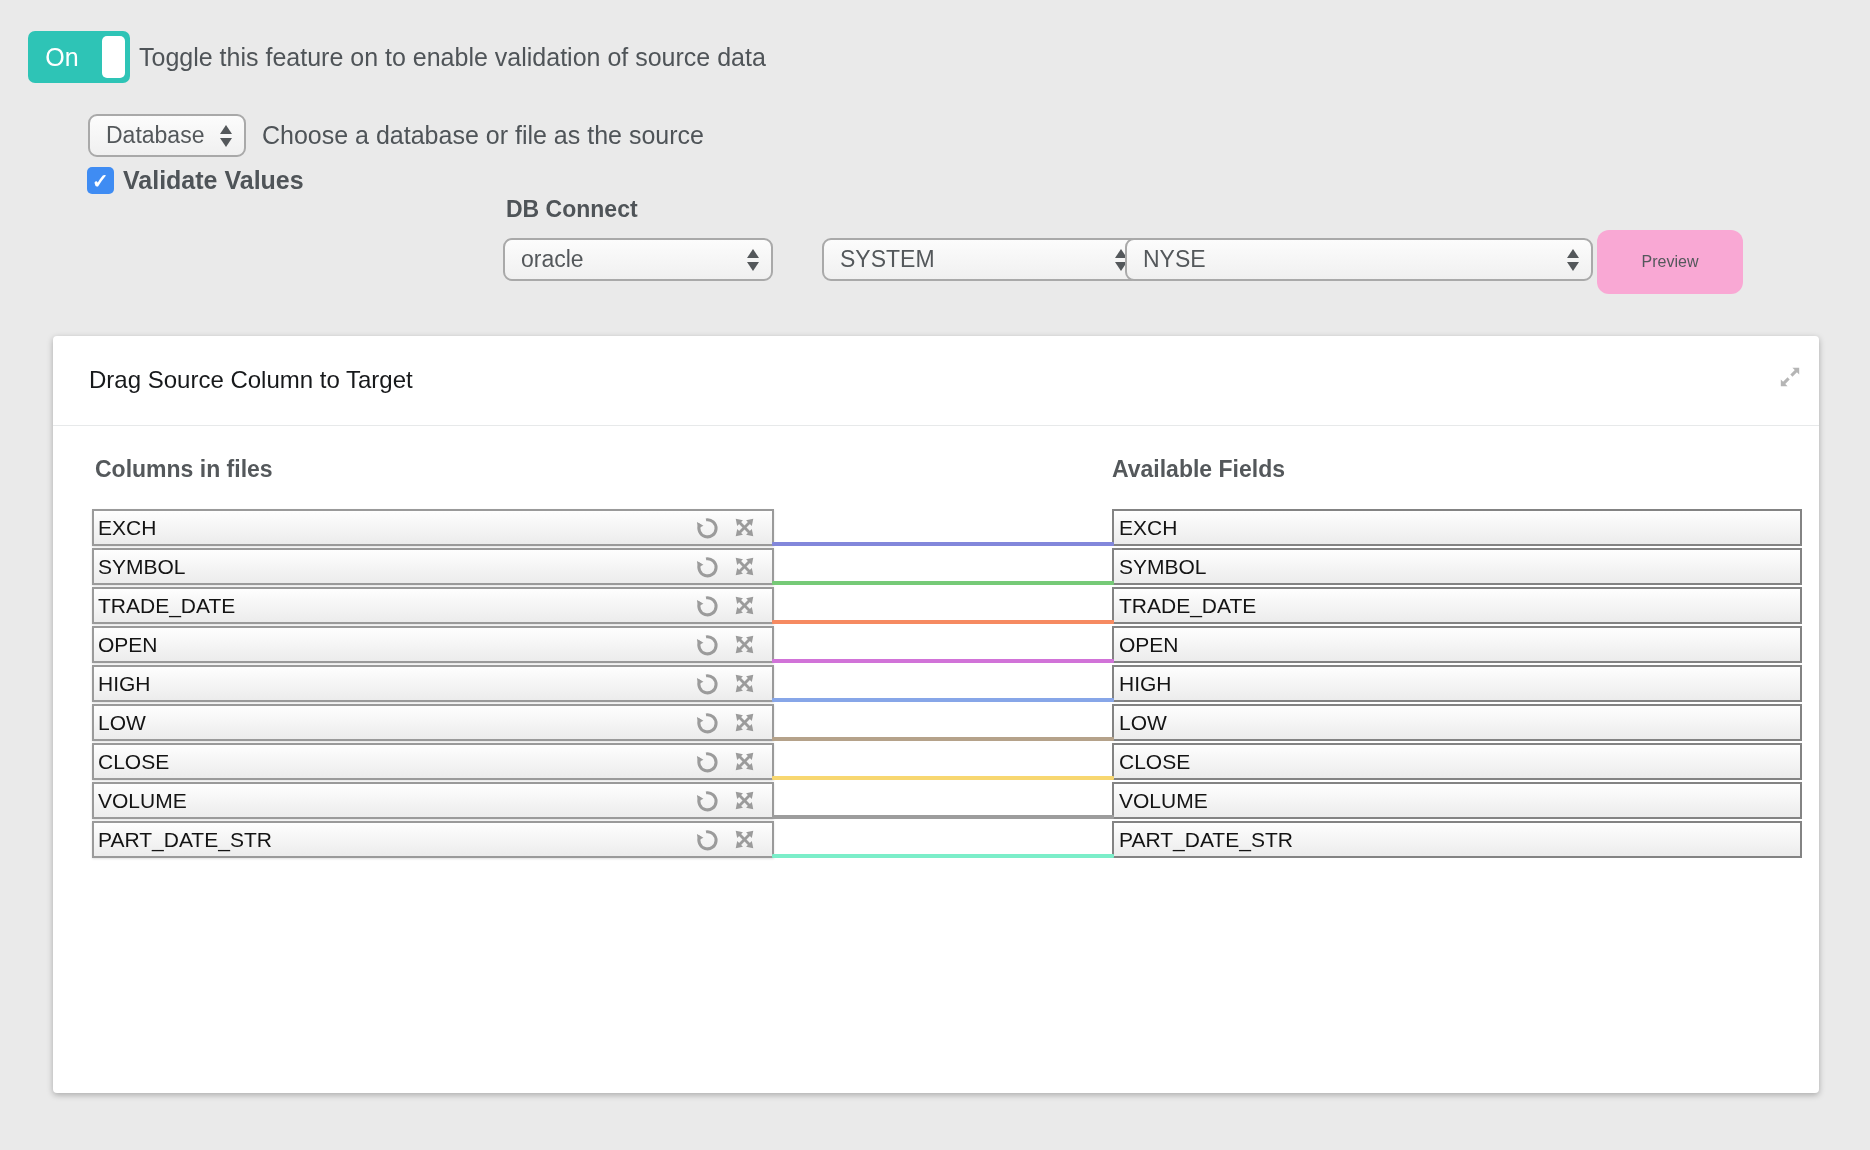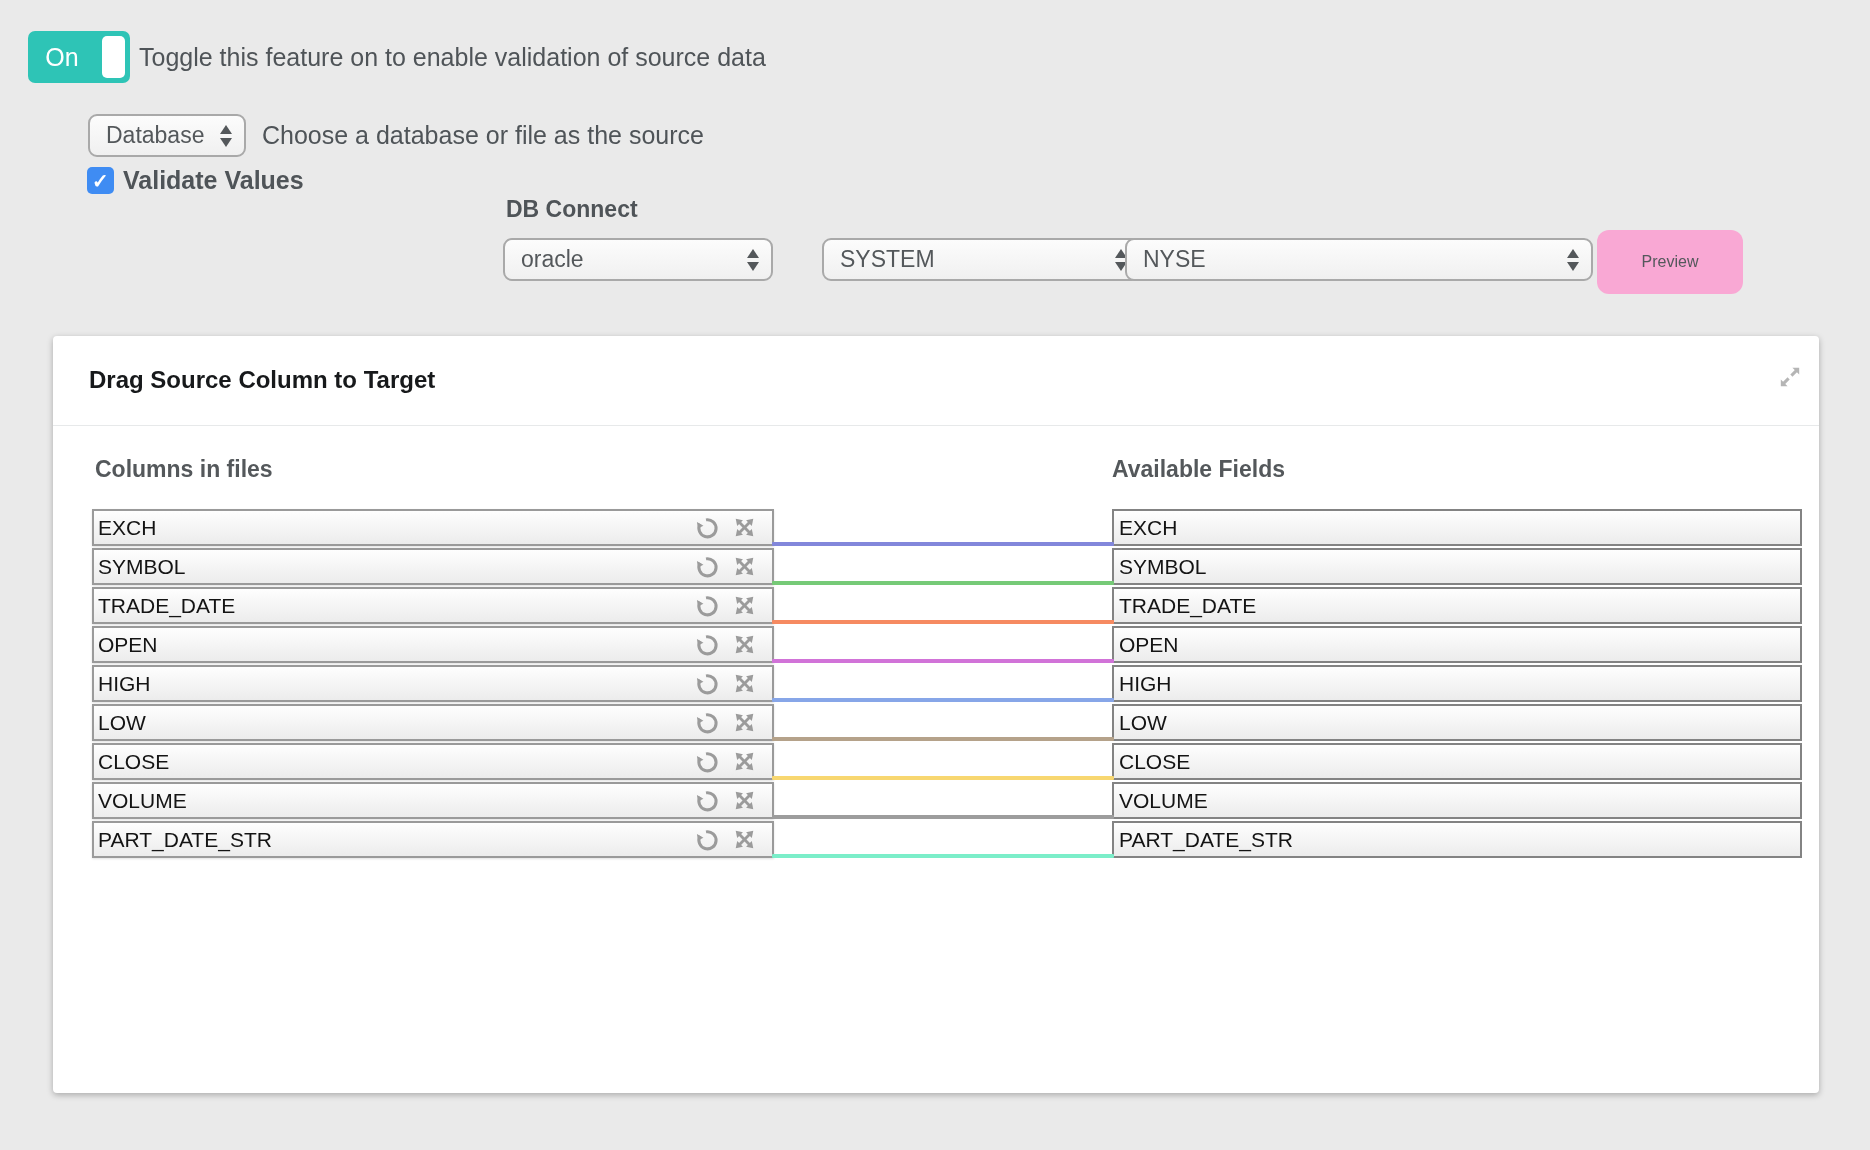--- a/index.html
+++ b/index.html
@@ -74,21 +74,21 @@
   }
 
   
   .panel {
     left:53px; top:336px; width:1766px; height:757px;
     background:#ffffff; border-radius:4px;
     box-shadow:0 2px 6px rgba(0,0,0,0.28);
   }
   .panel-title {
     position:absolute; left:36px; top:30px;
-    font-size:24px; font-weight:700; color:#17191b;
+    font-size:24px; font-weight:400; color:#17191b;
   }
   .expand-button {
     position:absolute; right:14px; top:26px; width:30px; height:30px;
     cursor:pointer; display:flex; align-items:center; justify-content:center;
   }
   .panel-divider { position:absolute; left:0; right:0; top:89px; height:1px; background:#e7e9ea; }
   .col-header { position:absolute; top:120px; font-size:23px; font-weight:700; color:#54585b; }
   .col-header.src { left:42px; }
   .col-header.tgt { left:1059px; }
 

